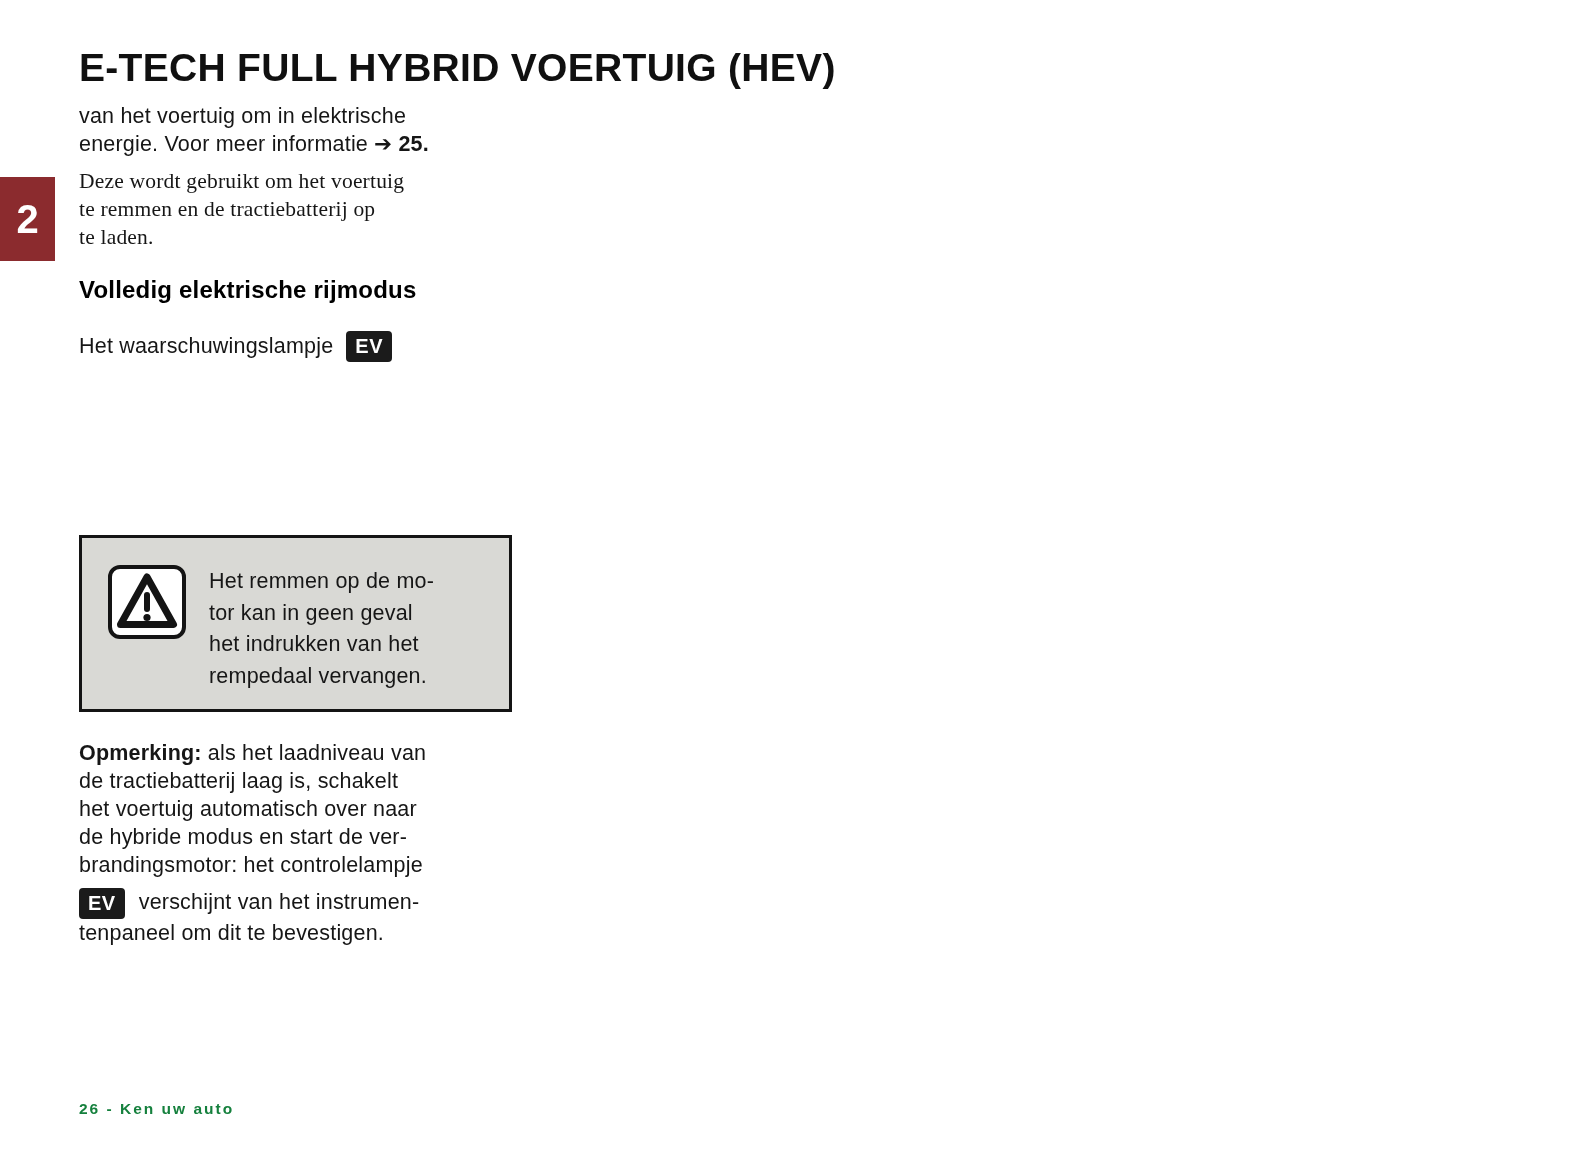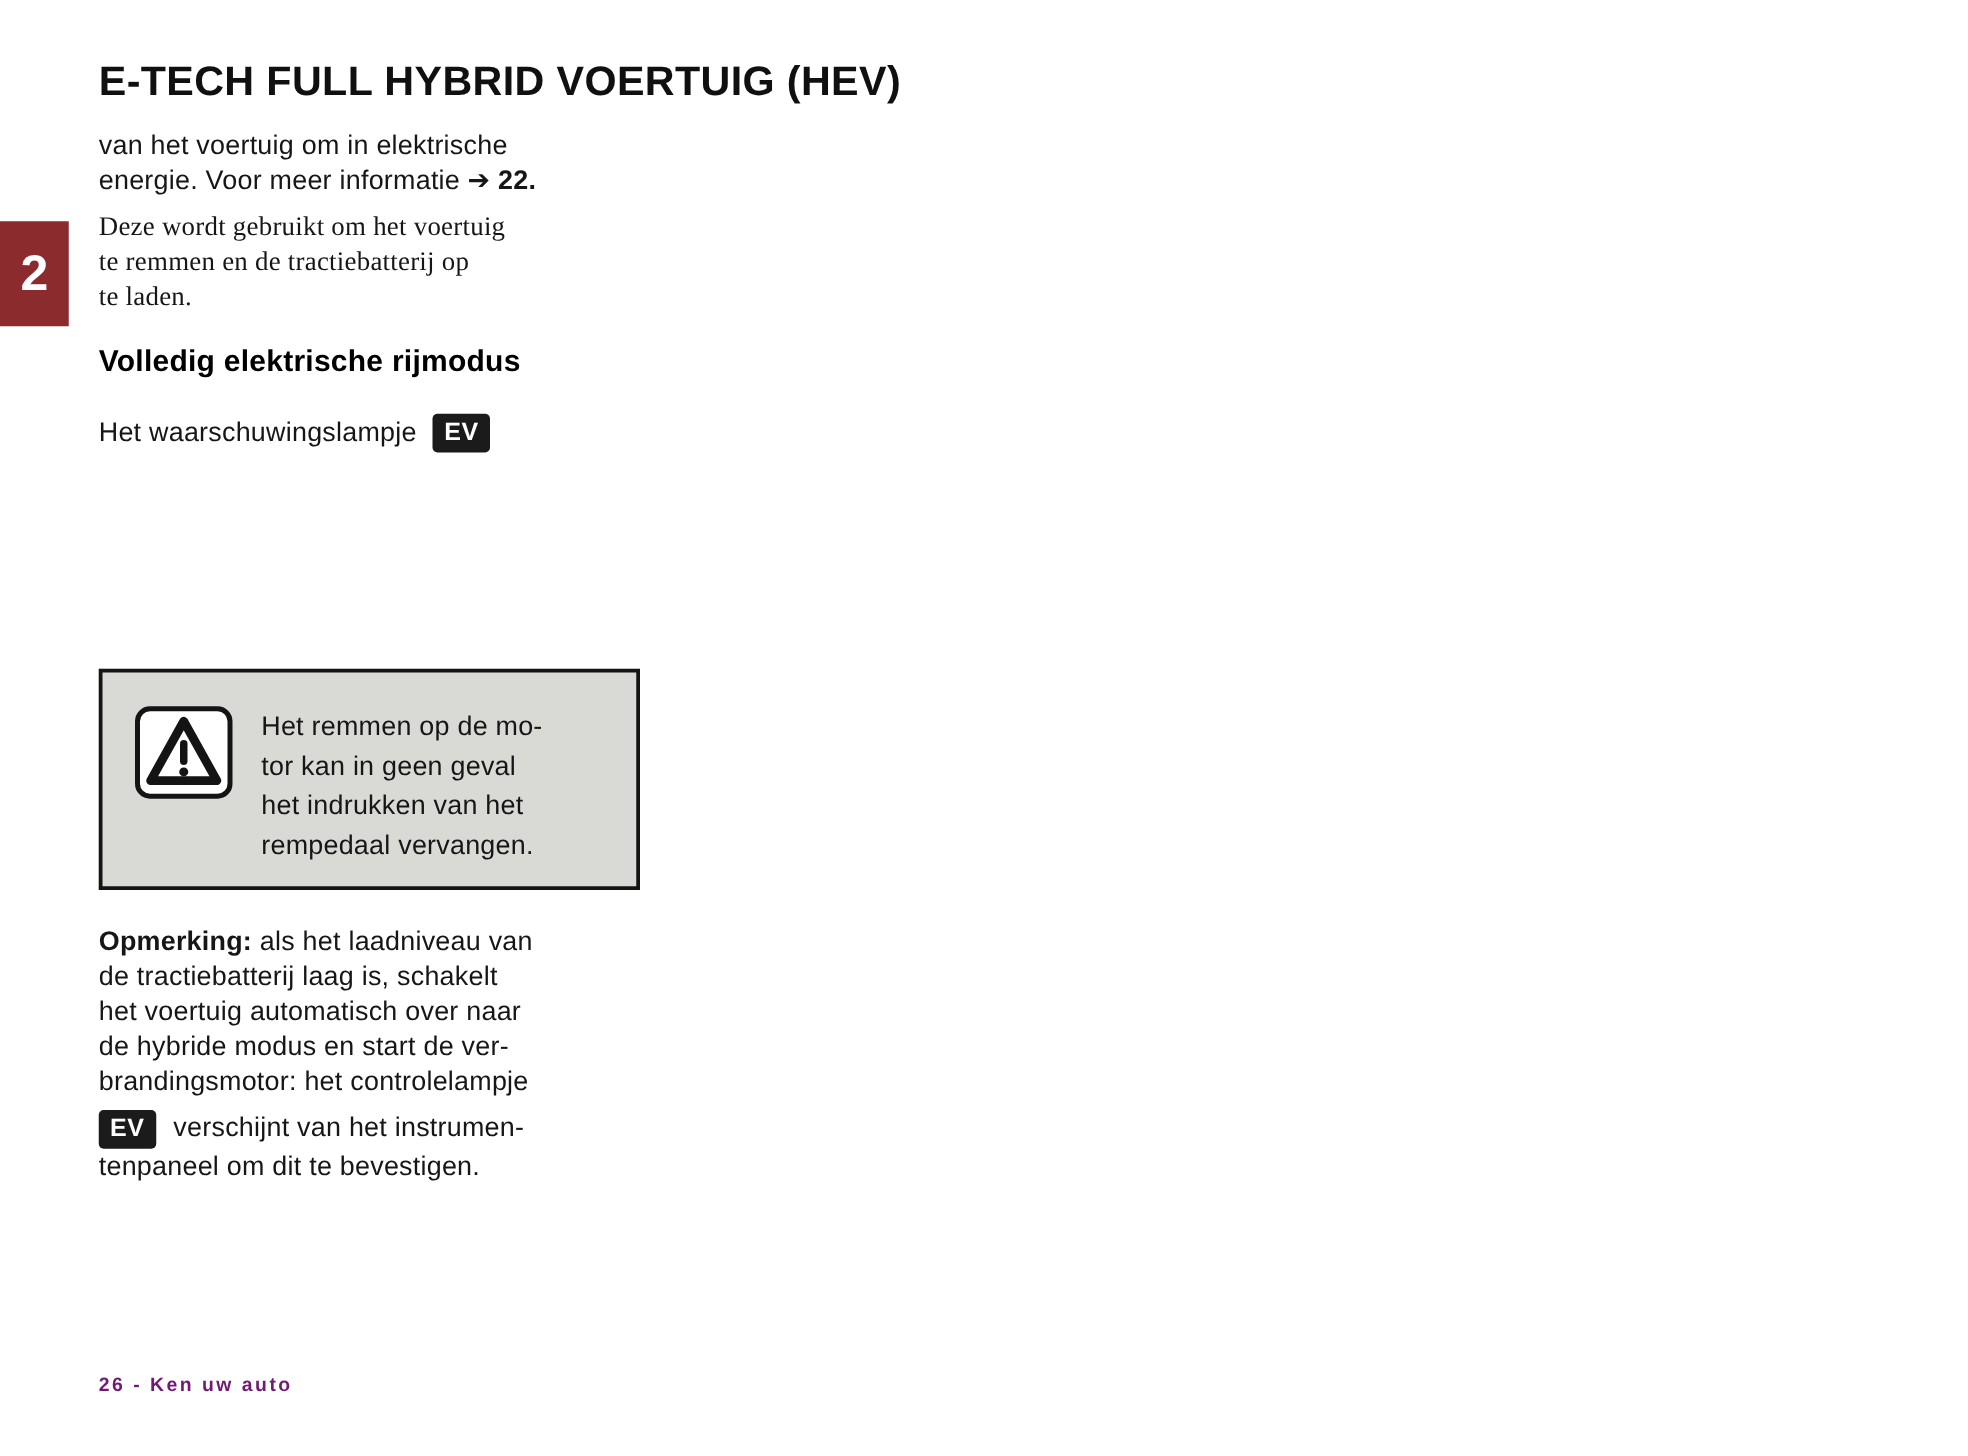--- a/index.html
+++ b/index.html
@@ -22,21 +22,21 @@
     white-space: pre-line;
     letter-spacing: 0.2px;
   }
 
   .bold { font-weight: 700; }
 
   .title {
     position: absolute;
     left: 79px;
     top: 46px;
-    font-size: 33px;
+    font-size: 39px;
     font-weight: 800;
     letter-spacing: 0.3px;
     color: #101010;
   }
 
   .intro {
     position: absolute;
     left: 79px;
     top: 102px;
     width: 445px;
@@ -128,36 +128,36 @@
   .note-ev-line { margin-top: 9px; }
   .note-ev-line .ev-badge { margin-right: 14px; }
 
   .footer {
     position: absolute;
     left: 79px;
     top: 1100px;
     font-size: 15.5px;
     font-weight: 600;
     letter-spacing: 2px;
-    color: #701a75;
+    color: #15803d;
   }
 </style>
 </head>
 <body>
 
 <div class="page">
 
   <h1 class="title">E-TECH FULL HYBRID VOERTUIG (HEV)</h1>
 
   <div class="tab2">
     <span>2</span>
   </div>
 
   <p class="body-text intro"><span>van het voertuig om in elektrische
-energie. Voor meer informatie</span><span class="bold ref">➔ 22.</span></p>
+energie. Voor meer informatie</span><span class="bold ref">➔ 25.</span></p>
 
   <p class="body-text para-regen">Deze wordt gebruikt om het voertuig
 te remmen en de tractiebatterij op
 te laden.</p>
 
   <h2 class="subheading">Volledig elektrische rijmodus</h2>
 
   <div class="ev-para">
     <div class="lead-line">
       <span class="body-text">Het waarschuwingslampje</span>

